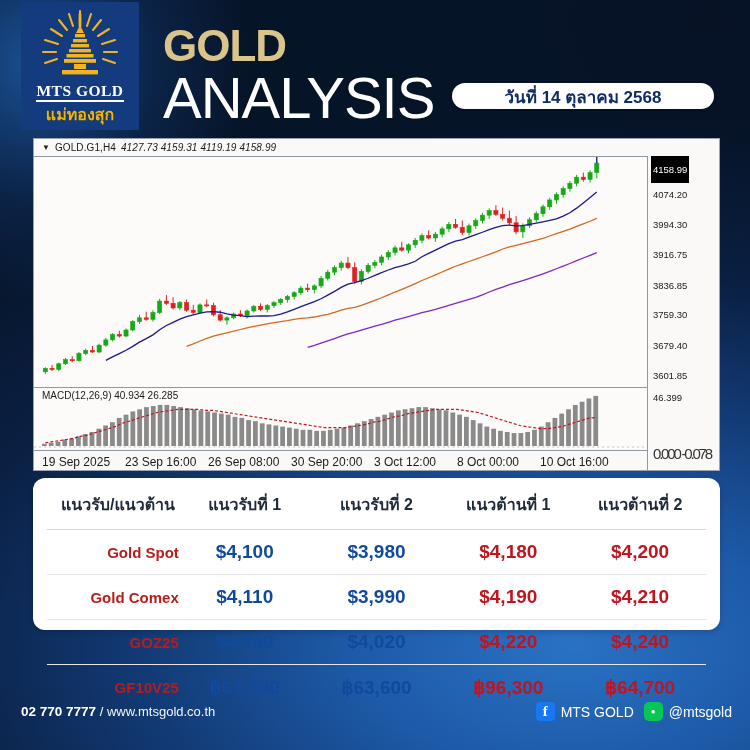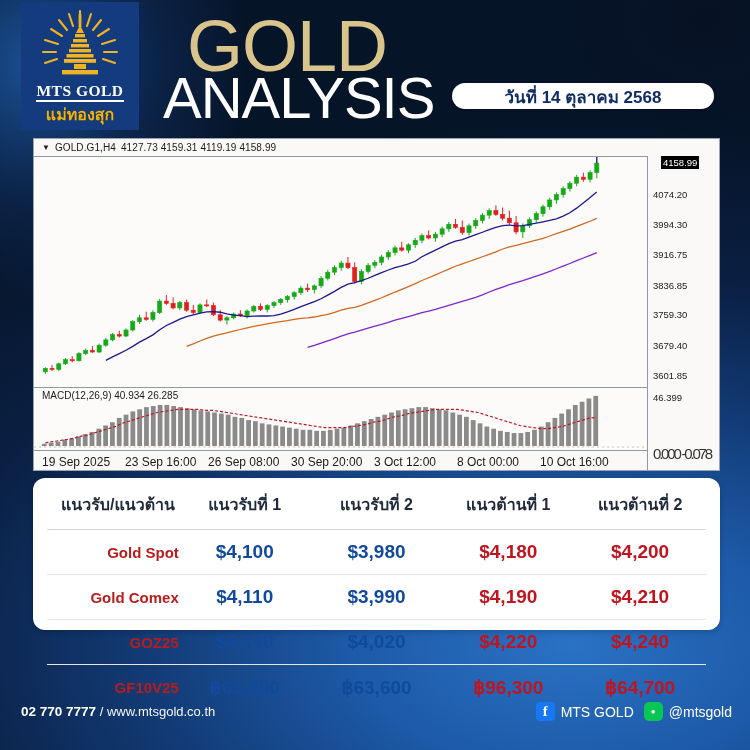--- a/index.html
+++ b/index.html
@@ -51,22 +51,22 @@
     border-bottom:2px solid #ffffff; padding-bottom:1px; line-height:16px;
   }
   .logo-text2 {
     color:#f4b400; font-size:16px; font-weight:bold;
     margin-top:3px; line-height:19px;
     text-shadow:0 0 1px rgba(0,0,0,.3);
   }
 
   .title-gold {
     position:absolute; left:163px; top:18px;
-    font-size:72px; font-weight:normal; letter-spacing:-1px;
-    color:#d9c48c; line-height:56px;margin-left:24px;
+    font-size:44px; font-weight:bold; letter-spacing:-1px;
+    color:#d9c48c; line-height:56px;
   }
   .title-analysis {
     position:absolute; left:163px; top:70px;
     font-size:58px; font-weight:normal; letter-spacing:-1px;
     color:#ffffff; line-height:56px;
   }
   .date-pill {
     position:absolute; left:452px; top:83px;
     width:262px; height:26px; border-radius:21px;
     background:#ffffff;
@@ -86,21 +86,21 @@
   }
   .chart-head {
     position:absolute; left:0; top:0; width:100%; height:17px;
     display:flex; align-items:center; gap:5px;
     padding-left:8px;
     font-size:10px; color:#1a1a1a;
     background:#fbf9f7;
   }
   .caret { font-size:8px; color:#222; line-height:1; }
   .chart-head .sym { font-weight:normal; letter-spacing:.1px; }
-  .chart-head .ohlc { letter-spacing:.1px; }
+  .chart-head .ohlc { letter-spacing:.1px;font-style:italic; }
 
   .price-pane {
     position:absolute; left:0; top:17px; right:72px; height:232px;
     border-top:1px solid #8f98a6;
     border-bottom:1px solid #8f98a6;
     background:#fdfbf9;
   }
   .macd-pane {
     position:absolute; left:0; top:249px; right:72px; height:64px;
     background:#fdfbf9;
@@ -121,21 +121,21 @@
   .price-axis {
     position:absolute; right:0; top:17px; width:72px; bottom:0;
     border-left:1px solid #8f98a6;
     background:#fbf9f7;
   }
   .price-axis .tick {
     position:absolute; left:5px;
     font-size:9.5px; color:#1a1a1a; white-space:nowrap;
   }
   .price-axis .tick.last {
-    background:#000; color:#fff; padding:1px 2px; left:13px;
+    background:#000; color:#fff; padding:8px 2px; left:3px;
   }
   .price-axis .tick.macd { font-size:9.5px; }
   .price-axis .tick.overlap {
     font-size:15px; color:#333; letter-spacing:-2.2px;
   }
   svg.plot { display:block; width:100%; height:100%; }
 
   
   .table-card {
     position:absolute; left:33px; top:478px;

